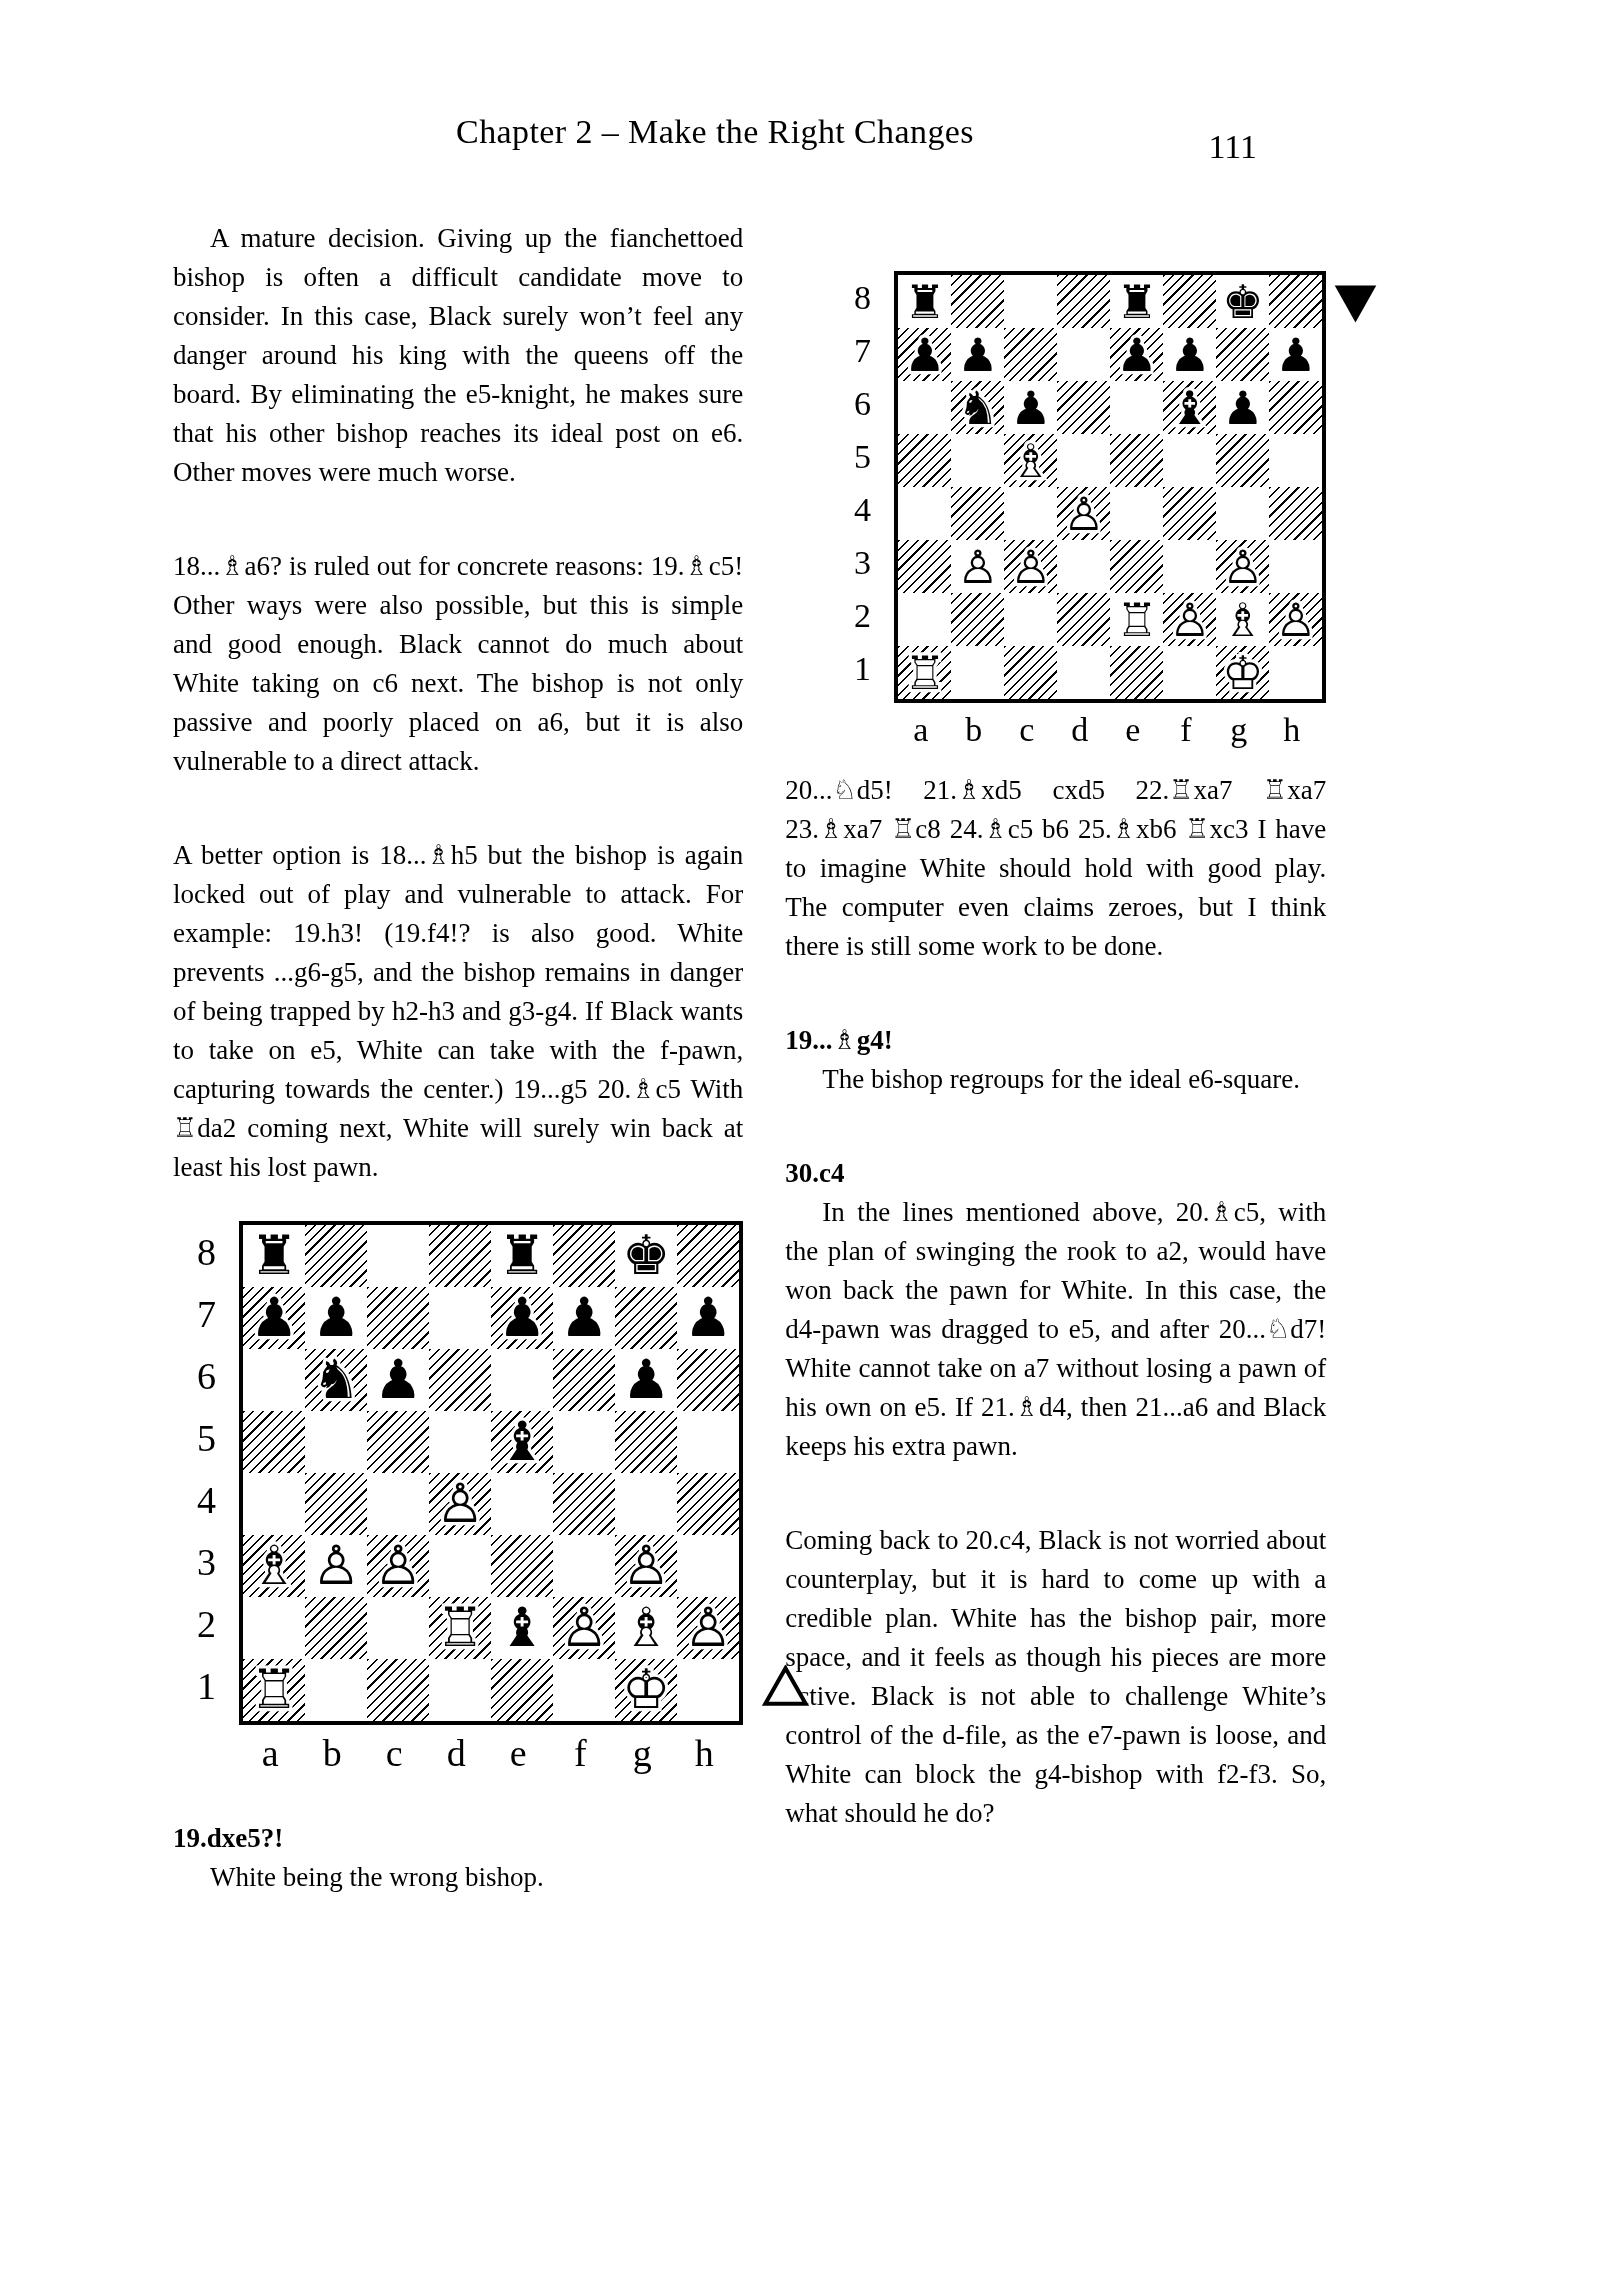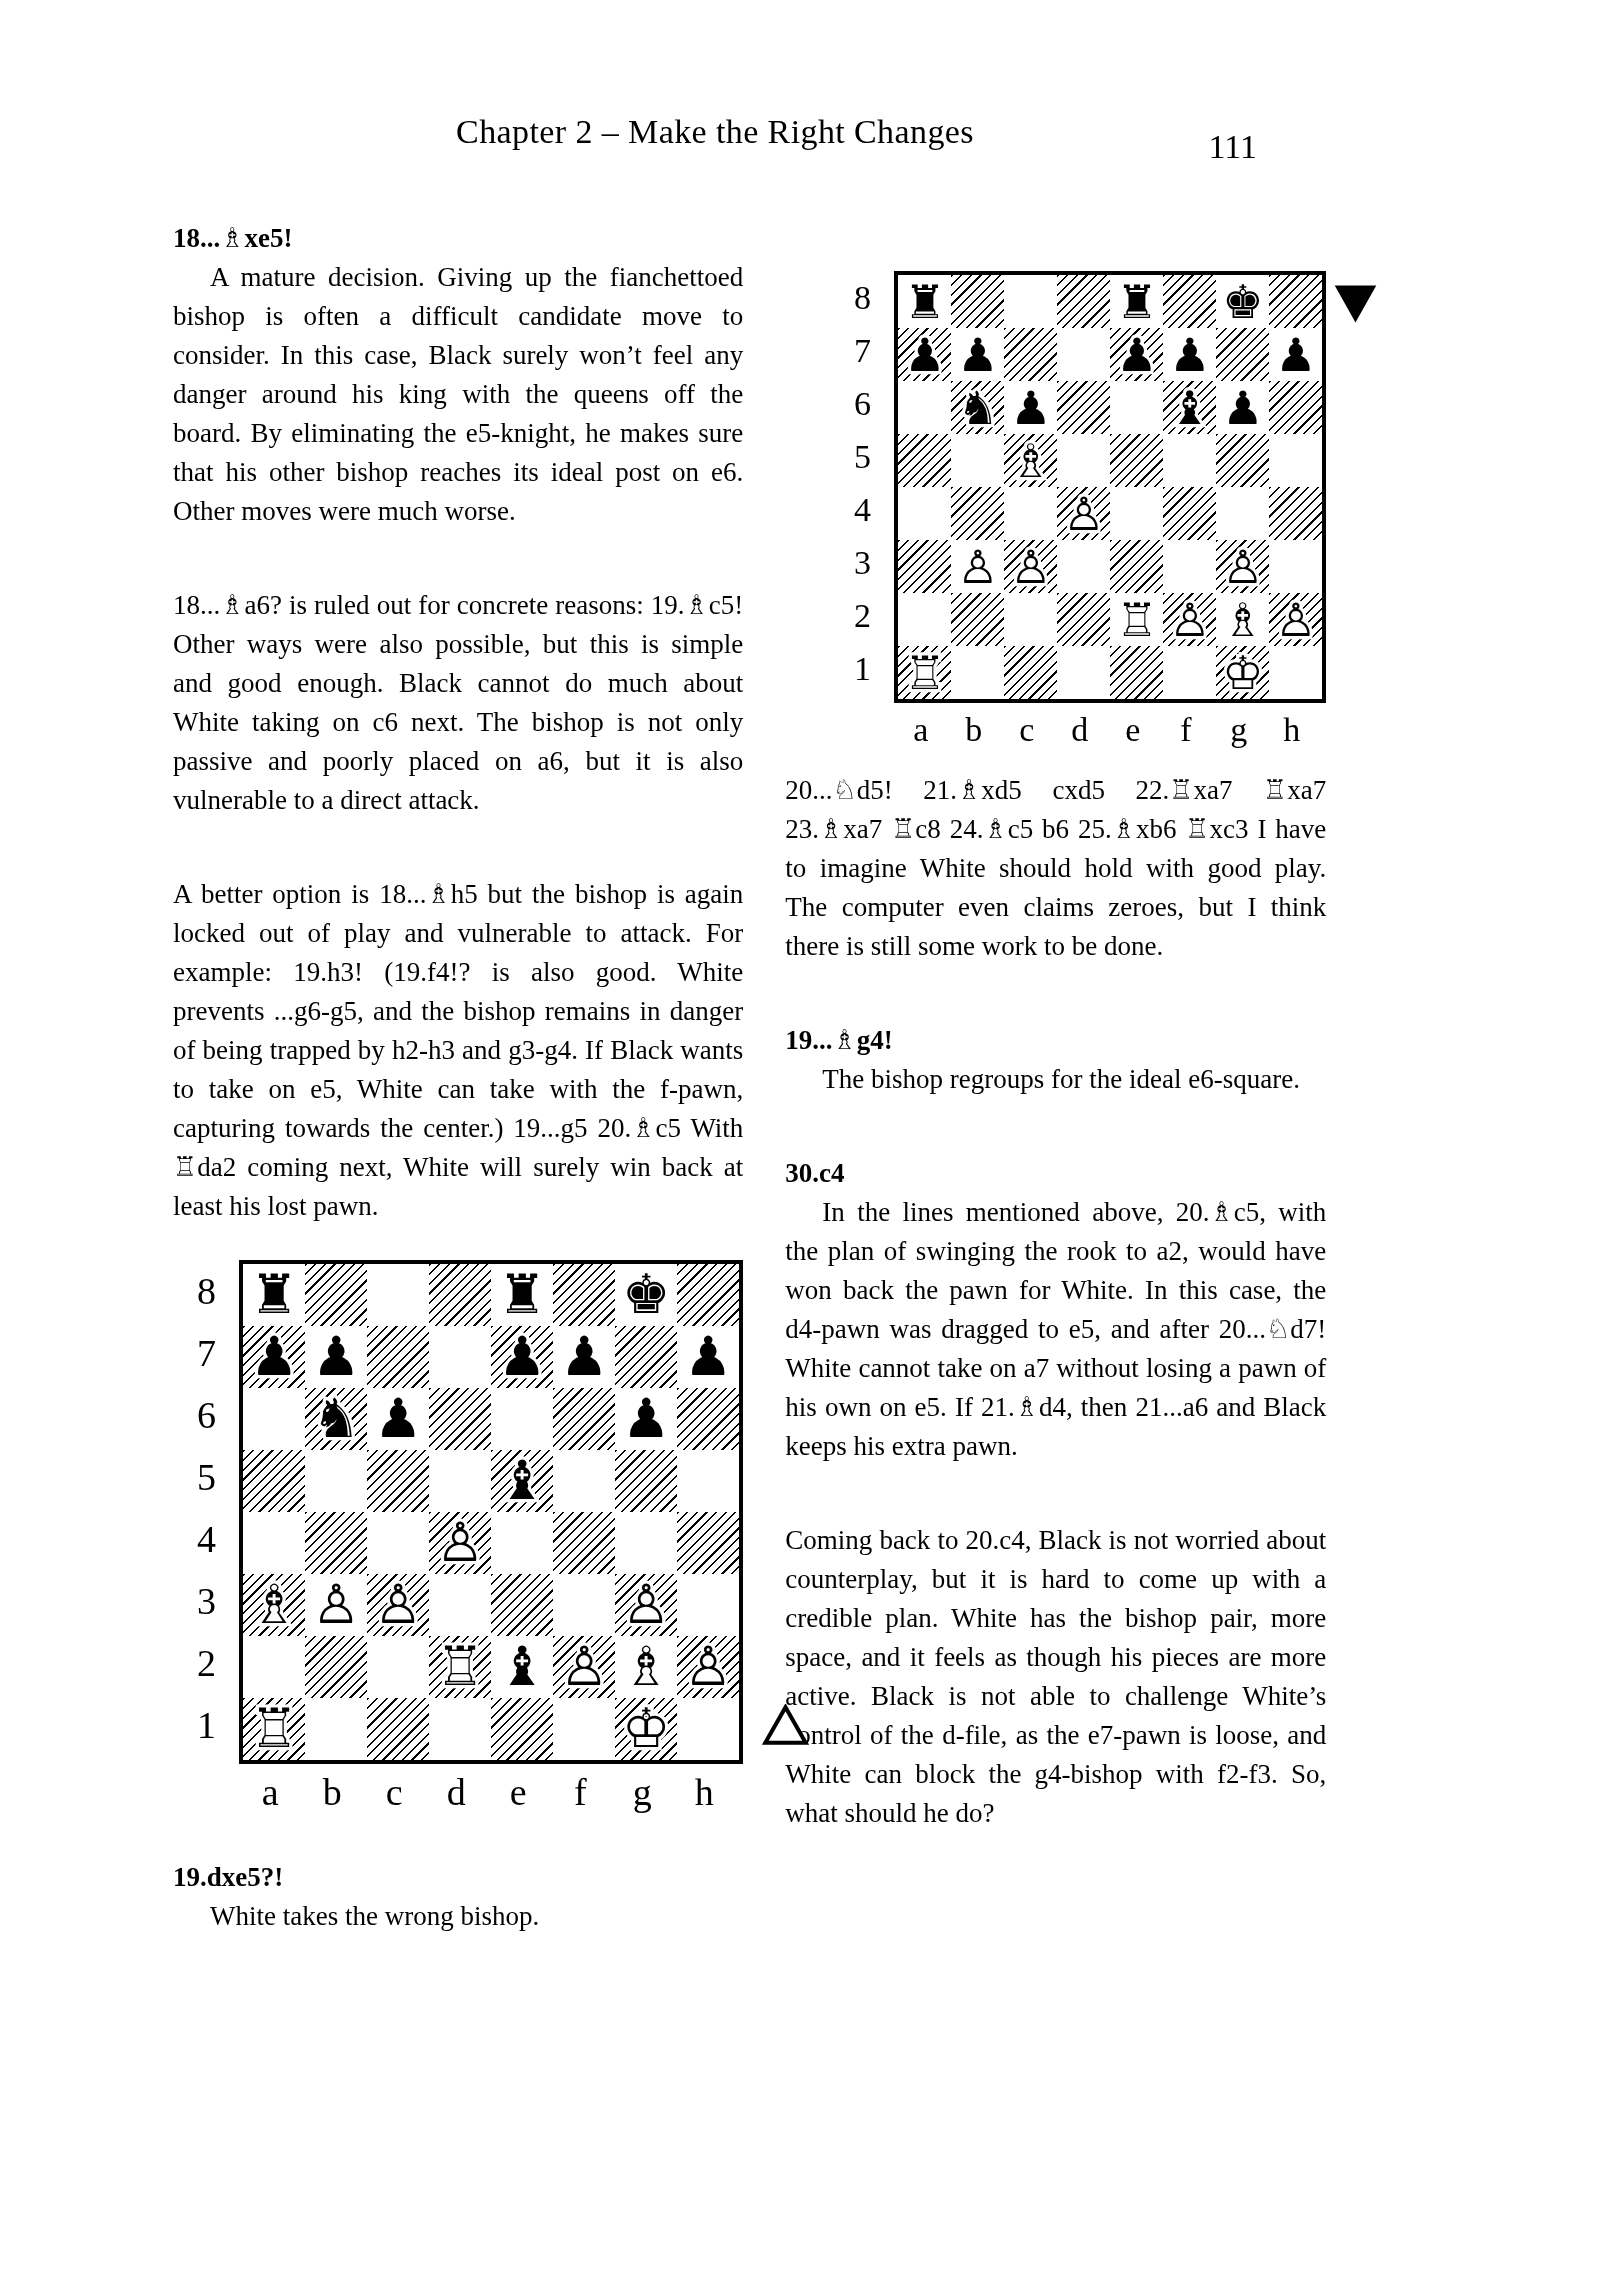--- a/index.html
+++ b/index.html
@@ -85,21 +85,20 @@
 <div class="page">
 
   <header class="header">
     <div class="chapter-title">Chapter 2 – Make the Right Changes</div>
     <div class="page-number">111</div>
   </header>
 
   <div class="columns">
 
     <section class="col">
-      <h3 class="move-heading">18...♗xe5!</h3>
       <p class="indent">A mature decision. Giving up the fianchettoed bishop is often a difficult candidate move to consider. In this case, Black surely won’t feel any danger around his king with the queens off the board. By eliminating the e5-knight, he makes sure that his other bishop reaches its ideal post on e6. Other moves were much worse.</p>
       <p class="gap">18...♗a6? is ruled out for concrete reasons: 19.♗c5! Other ways were also possible, but this is simple and good enough. Black cannot do much about White taking on c6 next. The bishop is not only passive and poorly placed on a6, but it is also vulnerable to a direct attack.</p>
       <p class="gap">A better option is 18...♗h5 but the bishop is again locked out of play and vulnerable to attack. For example: 19.h3! (19.f4!? is also good. White prevents ...g6-g5, and the bishop remains in danger of being trapped by h2-h3 and g3-g4. If Black wants to take on e5, White can take with the f-pawn, capturing towards the center.) 19...g5 20.♗c5 With ♖da2 coming next, White will surely win back at least his lost pawn.</p>
       <figure class="diagram d-large">
           <div class="dwrap">
             <div class="ranks">
               <div class="rlabel">8</div>
               <div class="rlabel">7</div>
               <div class="rlabel">6</div>
               <div class="rlabel">5</div>
@@ -255,21 +254,21 @@
             <div class="flabel">e</div>
             <div class="flabel">f</div>
             <div class="flabel">g</div>
             <div class="flabel">h</div>
           </div>
           <svg class="indicator" width="47" height="42" viewBox="0 0 58 52">
             <polygon points="29,4 54,48 4,48" fill="#ffffff" stroke="#000000" stroke-width="5"></polygon>
           </svg>
         </figure>
       <h3 class="move-heading">19.dxe5?!</h3>
-      <p class="indent">White takes the wrong bishop.</p>
+      <p class="indent">White being the wrong bishop.</p>
     </section>
 
     <section class="col">
       <figure class="diagram d-small">
           <div class="dwrap">
             <div class="ranks">
               <div class="rlabel">8</div>
               <div class="rlabel">7</div>
               <div class="rlabel">6</div>
               <div class="rlabel">5</div>

